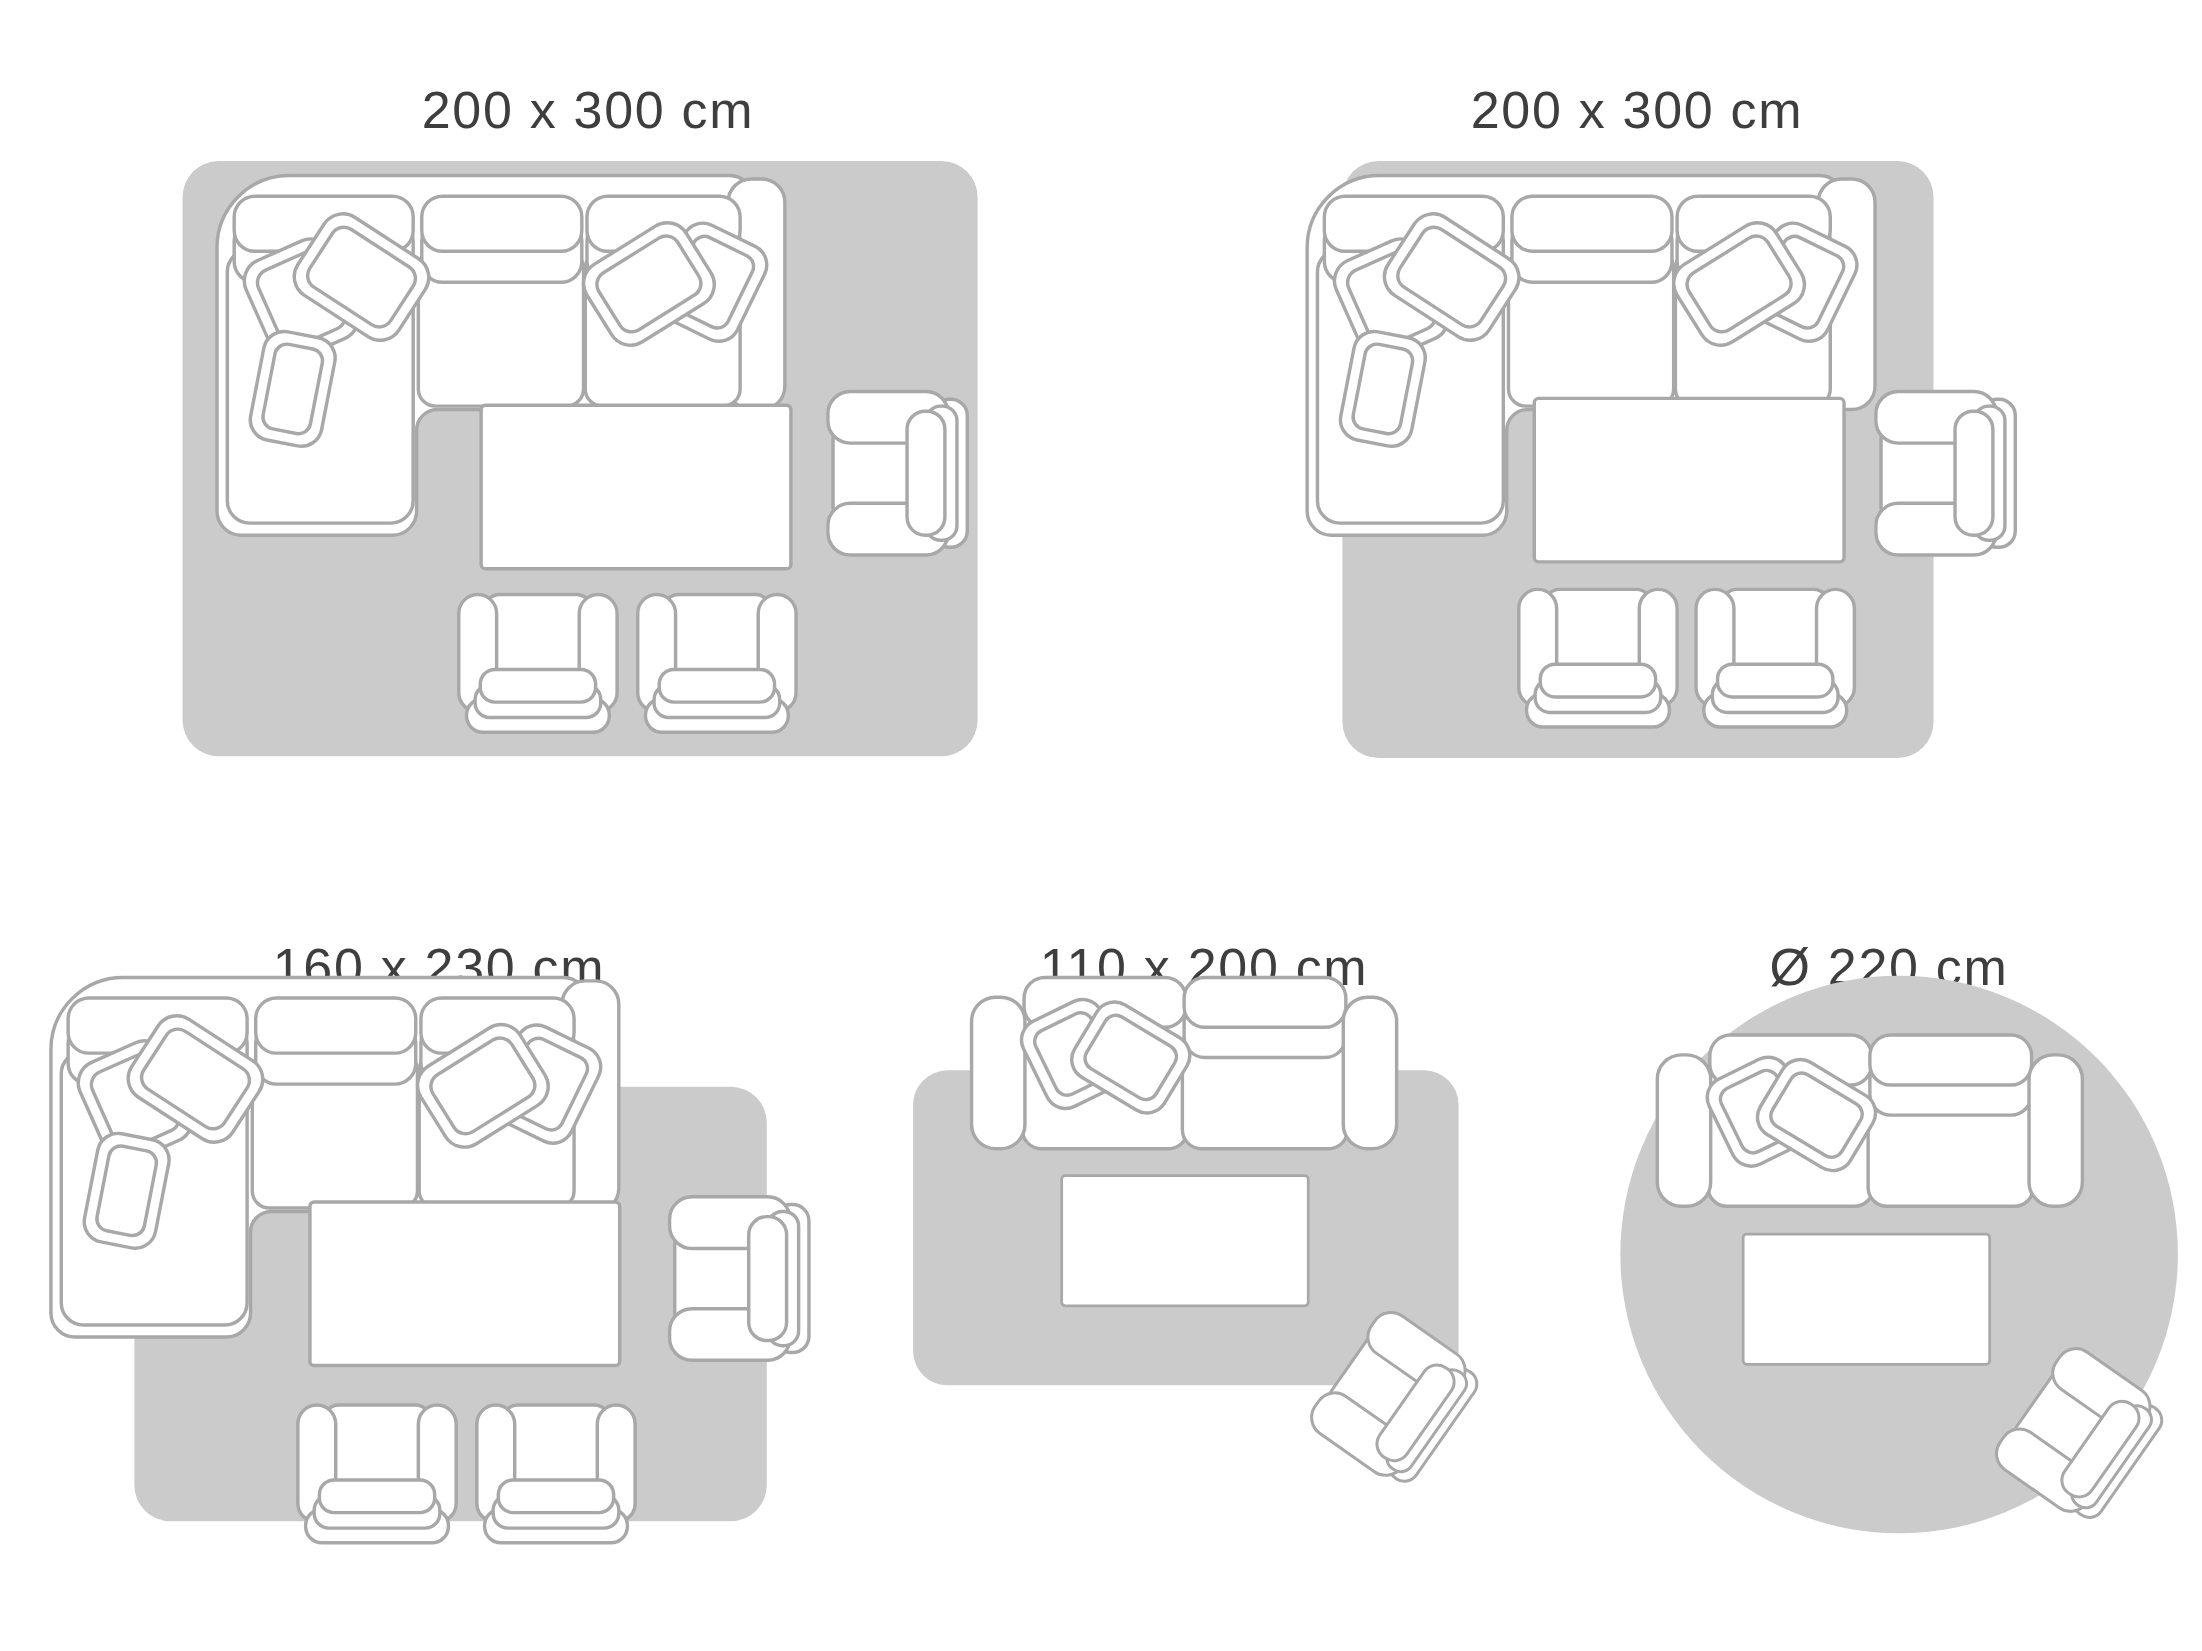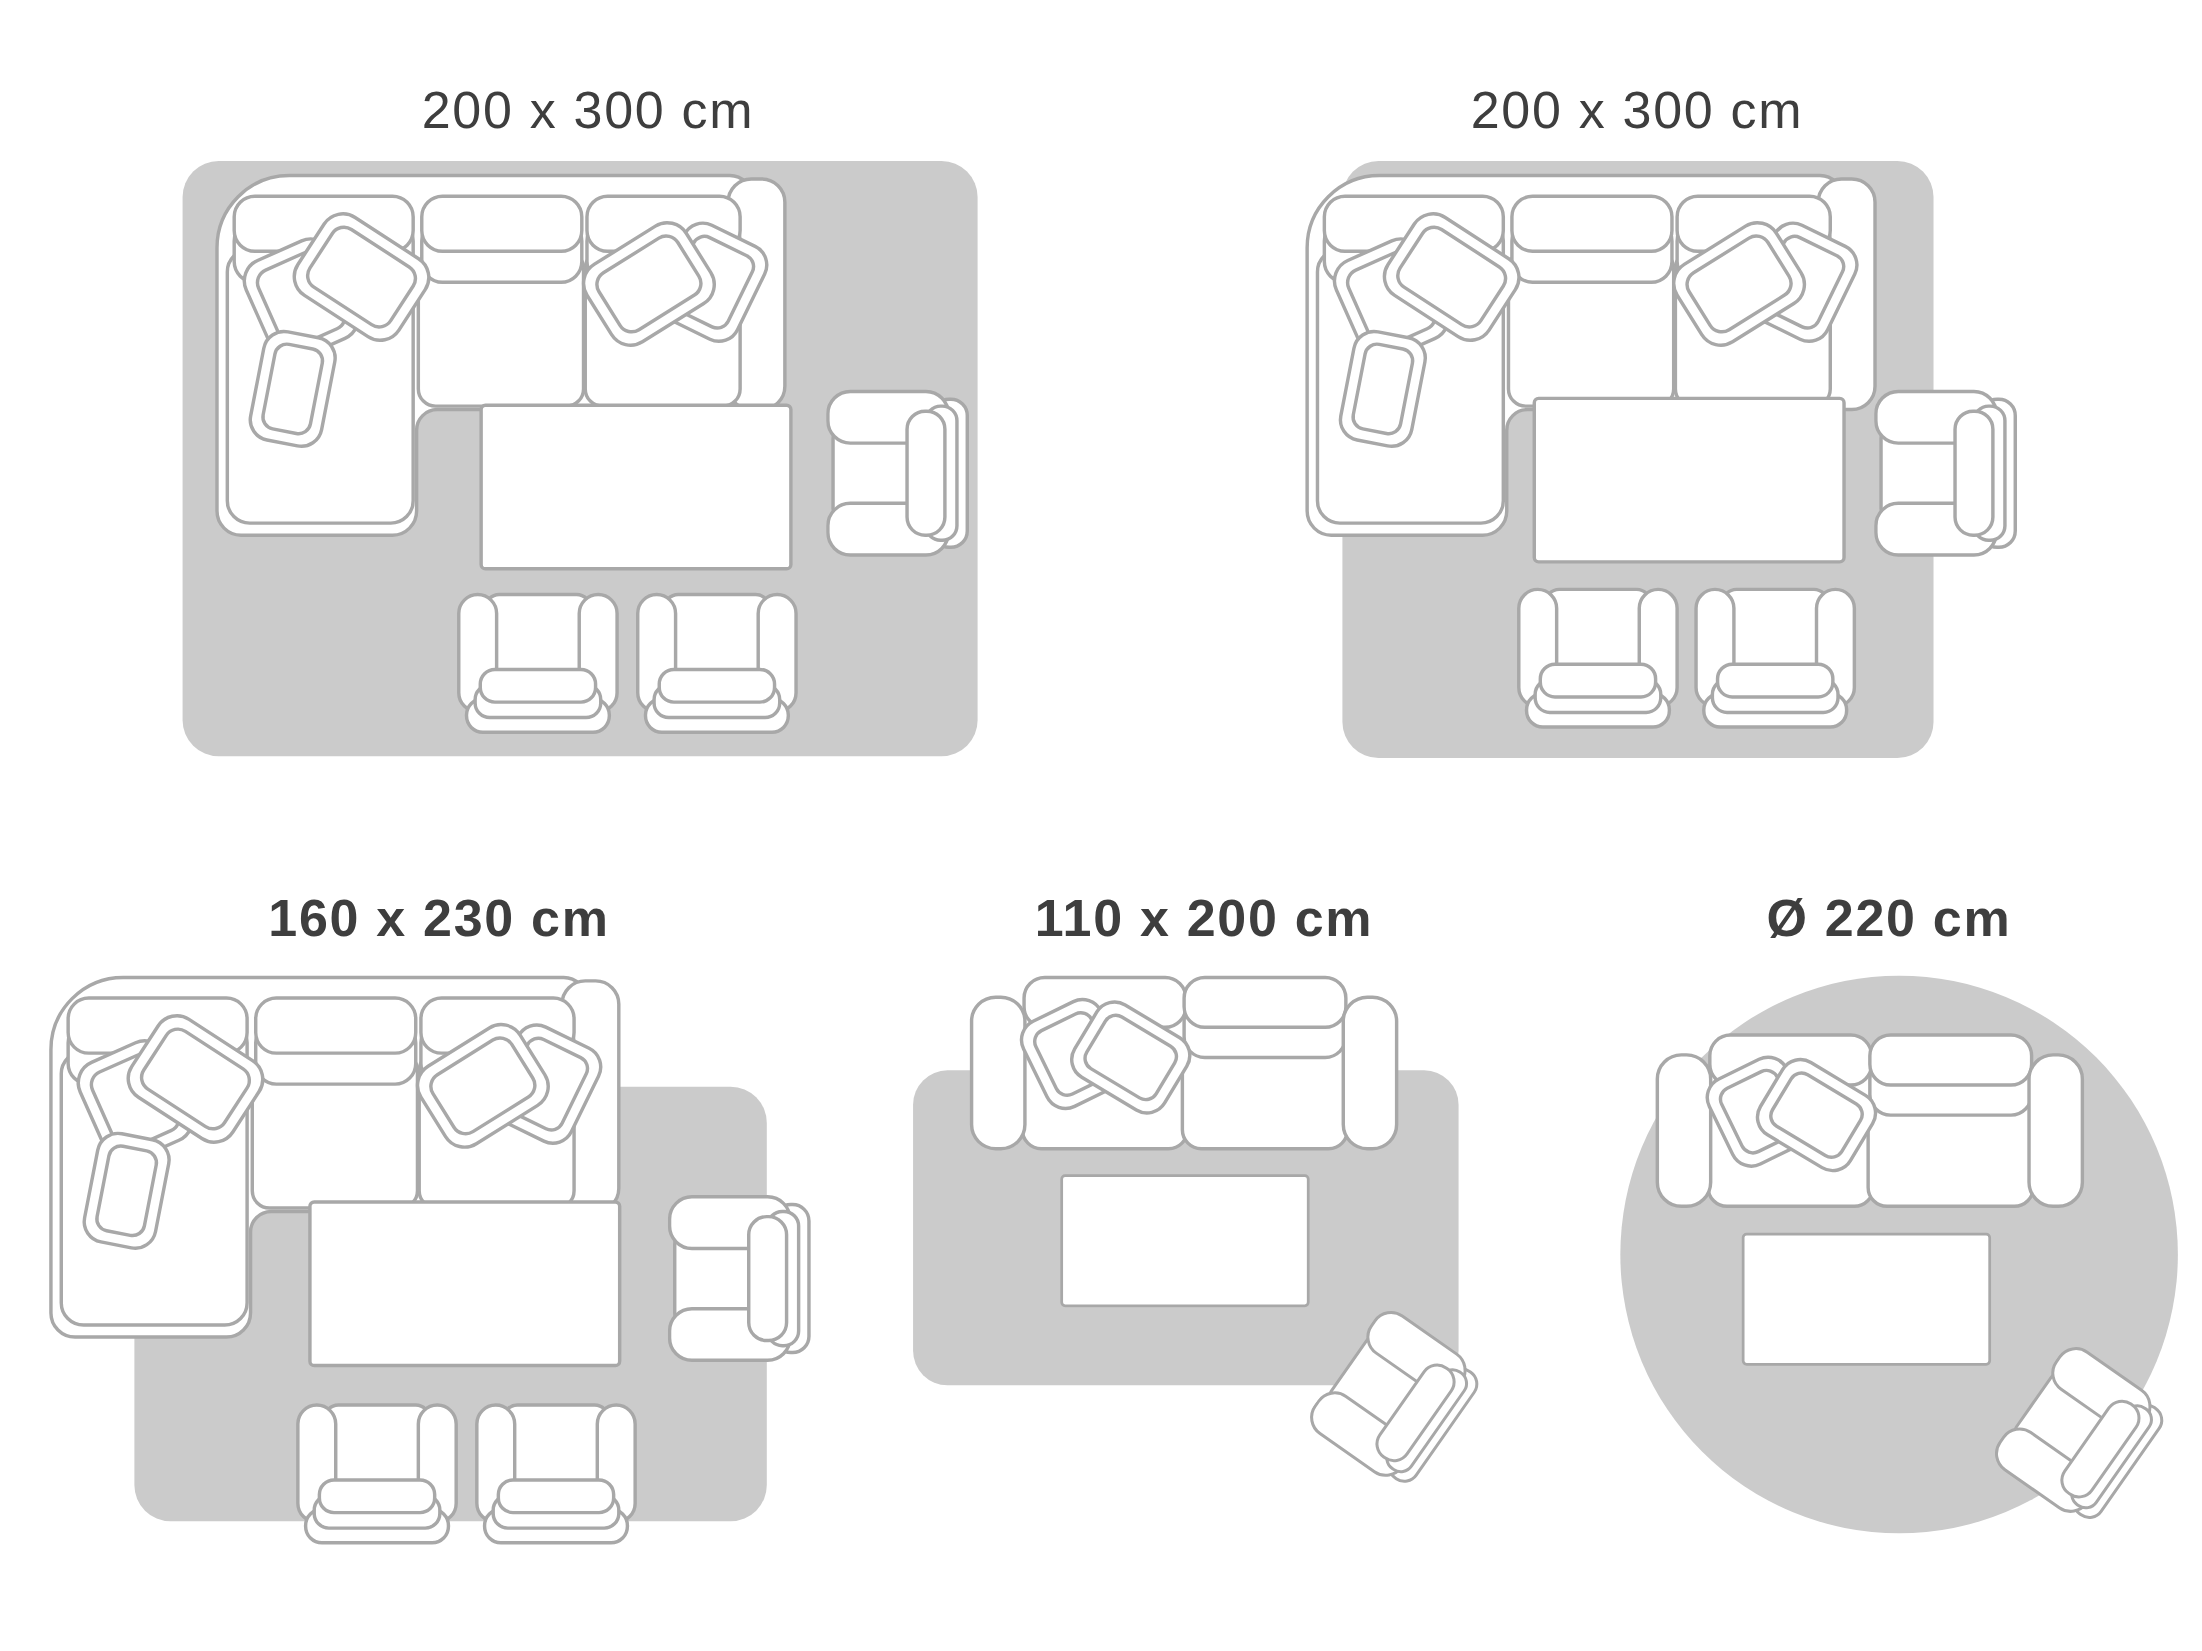--- a/index.html
+++ b/index.html
@@ -12,21 +12,21 @@
     position:absolute;
     transform:translateX(-50%);
     font-size:52px;
     line-height:1;
     font-weight:400;
     letter-spacing:1.7px;
     color:var(--label,#3e3e3e);
     white-space:nowrap;
   }
   .row1{top:84px;}
-  .row2{top:892px;font-weight:bold;}
+  .row2{top:941px;}
   svg.scene{position:absolute;left:0;top:0;}
   .furn{stroke:var(--outline,#a8a8a8);stroke-width:4;fill:var(--furniture_fill,#fff);stroke-linejoin:round;stroke-linecap:round;}
   .rug{fill:var(--rug,#cbcbcb);stroke:none;}
   .seam{fill:none;}
 </style>
 </head>
 <body style="--background: #ffffff; --rug: #cbcbcb; --outline: #a8a8a8; --furniture_fill: #ffffff; --label: #3e3e3e;">
 
 <div class="label row1" style="left:588px">200 x 300 cm</div>
 <div class="label row1" style="left:1637px">200 x 300 cm</div>

